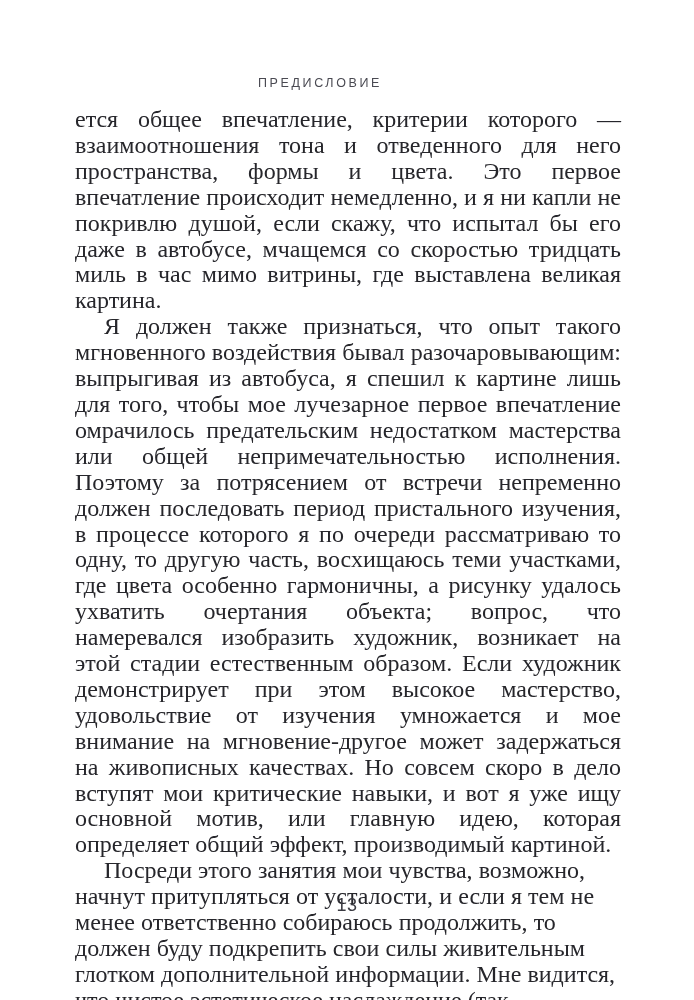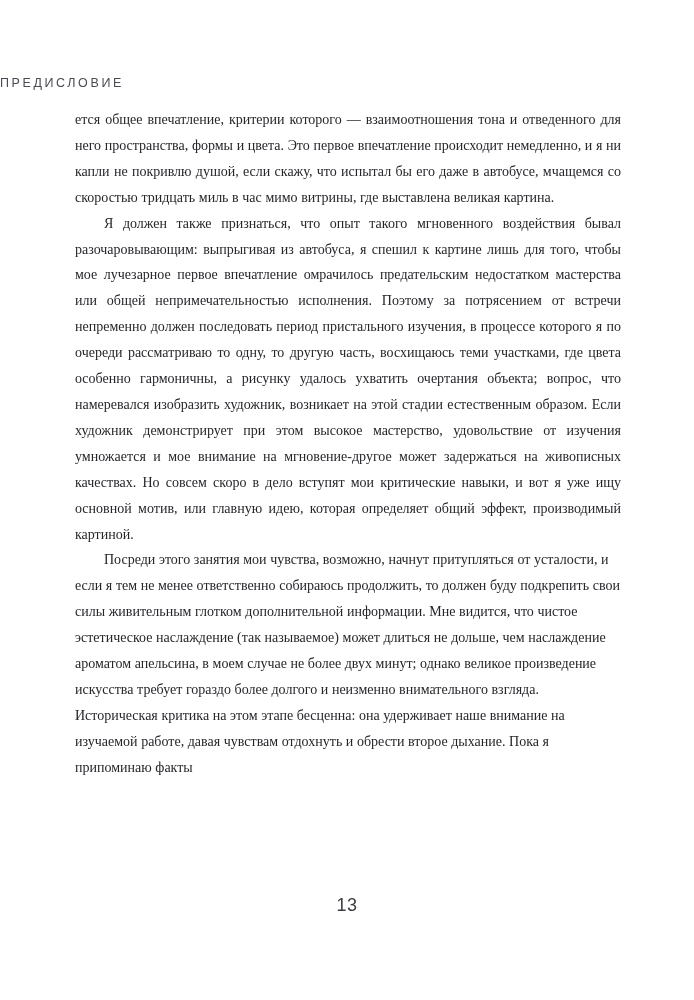--- a/index.html
+++ b/index.html
@@ -17,41 +17,42 @@
     overflow: hidden;
     box-sizing: border-box;
   }
 
   
   .running-header {
     position: absolute;
     top: 76px;
     left: 0;
     width: 640px;
+    text-align: center;
     font-family: "Liberation Sans", sans-serif;
     font-size: 12.5px;
     font-weight: 400;
     letter-spacing: 2.6px;
     text-transform: uppercase;
     color: #4a4a52;
     white-space: nowrap;
   }
 
   
   .text-block {
     position: absolute;
     top: 107px;
     left: 75px;
     width: 546px;
   }
 
   .body-paragraph {
     margin: 0;
     font-family: "Liberation Serif", "DejaVu Serif", serif;
-    font-size: 14px;
+    font-size: 24px;
     line-height: 25.9px;
     color: #26262b;
     text-align: justify;
     text-justify: inter-word;
     text-indent: 29px;
     hyphens: manual;
     -webkit-hyphens: manual;
     word-spacing: 0.1px;
   }
 

